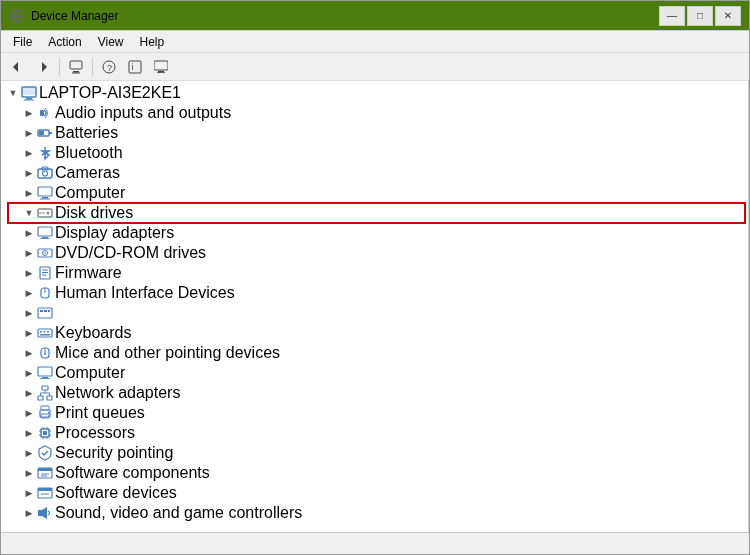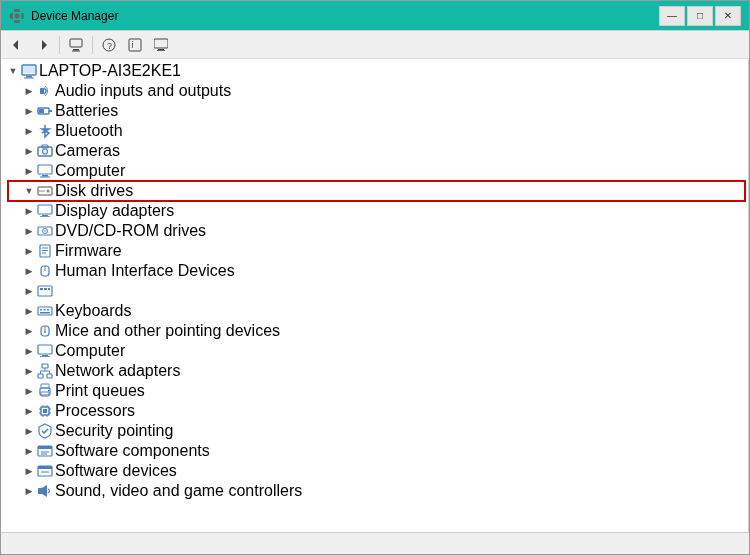--- a/index.html
+++ b/index.html
@@ -15,21 +15,21 @@
     .window {
       width: 750px;
       height: 555px;
       background: #f0f0f0;
       border: 1px solid #999;
       display: flex;
       flex-direction: column;
     }
 
     .title-bar {
-      background: #14b8a6;
+      background: #4d7c0f;
       height: 30px;
       display: flex;
       align-items: center;
       padding: 0 8px;
       border-bottom: 1px solid #ccc;
       justify-content: space-between;
     }
 
     .title-bar-left {
       display: flex;
@@ -197,20 +197,26 @@
       </svg>
       <span class="title-bar-text">Device Manager</span>
     </div>
     <div class="title-bar-controls">
       <div class="title-btn">—</div>
       <div class="title-btn">□</div>
       <div class="title-btn close">✕</div>
     </div>
   </div>
 
+  <div class="menu-bar">
+    <span class="menu-item">File</span>
+    <span class="menu-item">Action</span>
+    <span class="menu-item">View</span>
+    <span class="menu-item">Help</span>
+  </div>
 
   <div class="toolbar">
 
     <div class="tool-btn">
       <svg width="14" height="14" viewBox="0 0 14 14">
         <polygon points="8,2 3,7 8,12" fill="#444"></polygon>
       </svg>
     </div>
 
     <div class="tool-btn">

